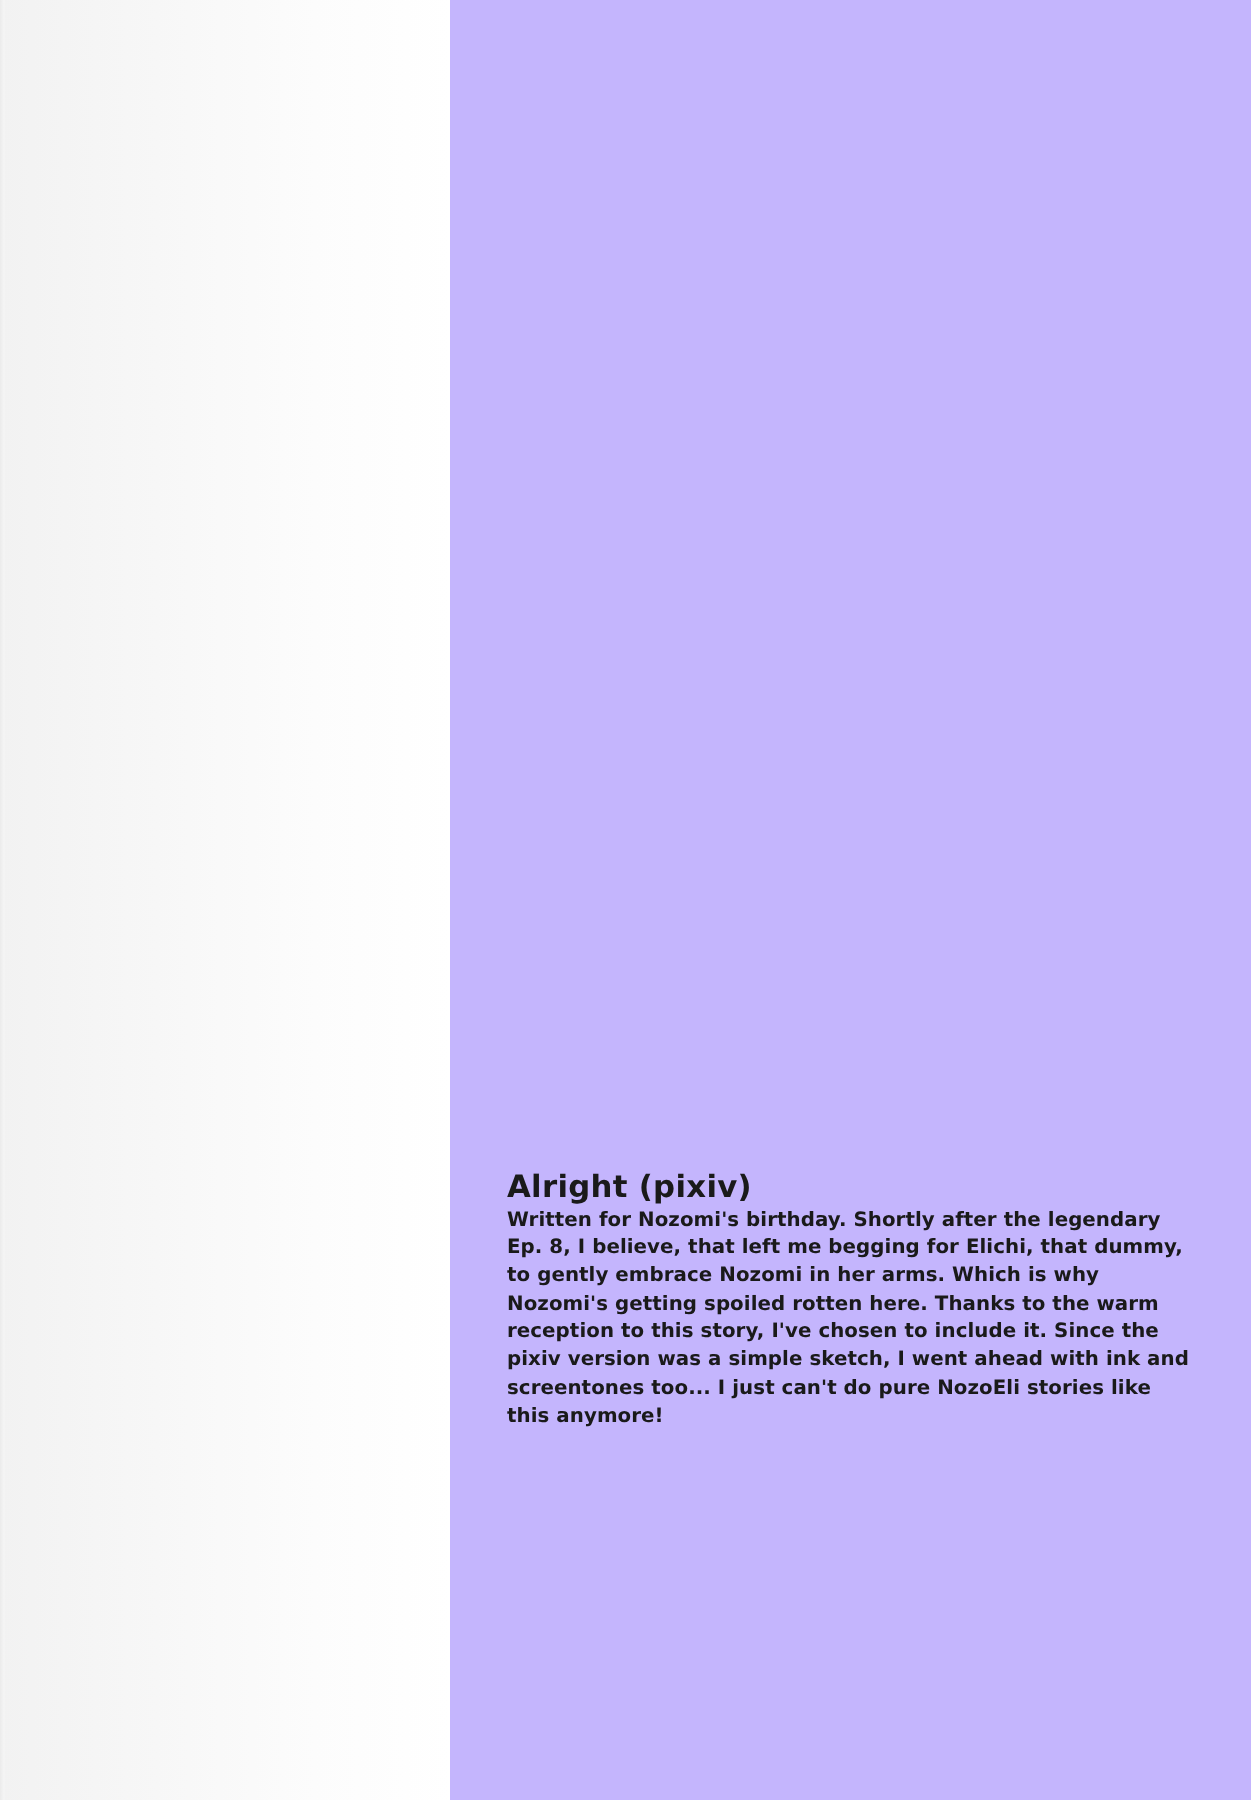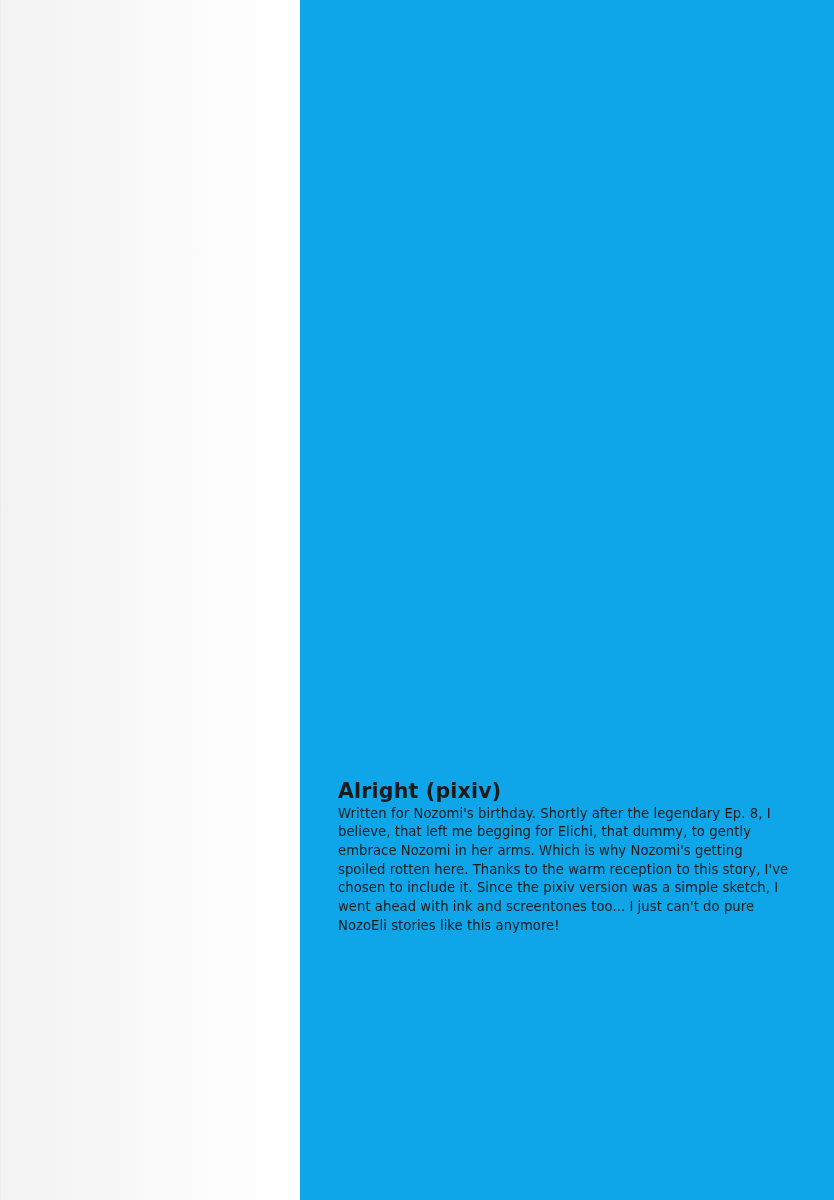--- a/index.html
+++ b/index.html
@@ -10,21 +10,21 @@
     width: 834px;
     height: 1200px;
     background: #ffffff;
     font-family: "DejaVu Sans", sans-serif;
     overflow: hidden;
   }
   .page {
     position: relative;
     width: 834px;
     height: 1200px;
-    background: #0ea5e9;
+    background: #c4b5fd;
   }
   
   .gutter-shade {
     position: absolute;
     left: 0;
     top: 0;
     width: 300px;
     height: 1200px;
     background: linear-gradient(to right, #f2f2f2 0%, #f7f7f7 35%, #fcfcfc 70%, #ffffff 100%);
     pointer-events: none;
@@ -58,21 +58,21 @@
     font-size: 13px;
     font-weight: bold;
     color: #1a1a1a;
     letter-spacing: 0.1px;
     line-height: 1.2;
     margin: 0;
   }
   .afterword-body {
     font-family: "DejaVu Sans", sans-serif;
     font-size: 13.2px;
-    font-weight: normal;
+    font-weight: bold;
     color: #1a1a1a;
     line-height: 1.42;
     letter-spacing: 0.05px;
     width: 455px;
   }
   .afterword-body p {
     margin: 0;
   }
 </style>
 </head>

